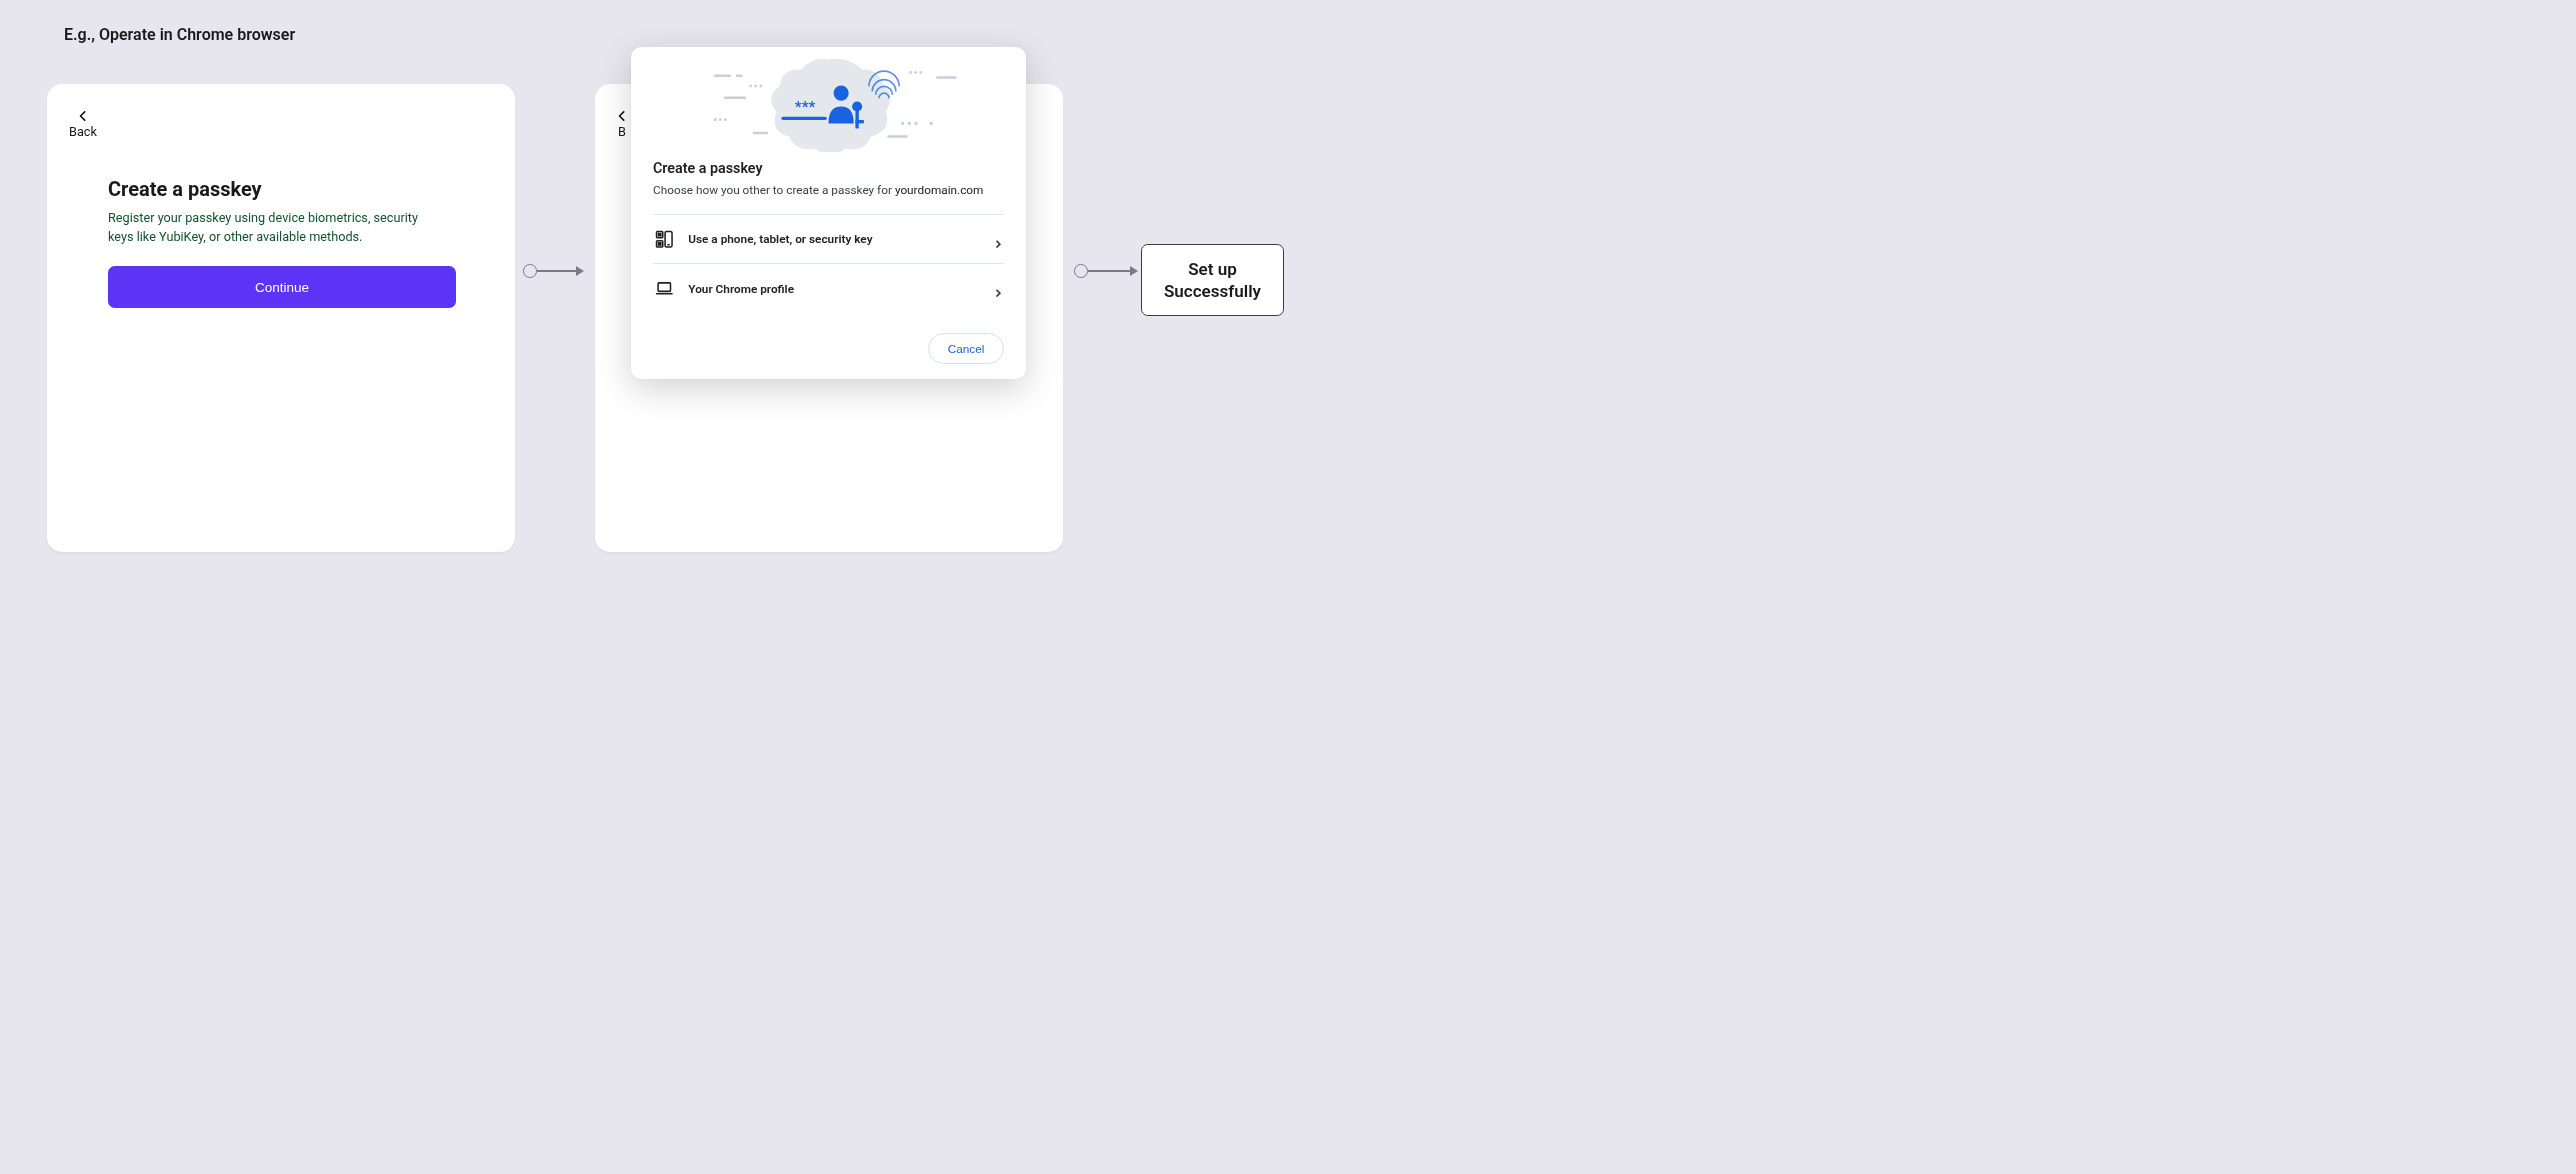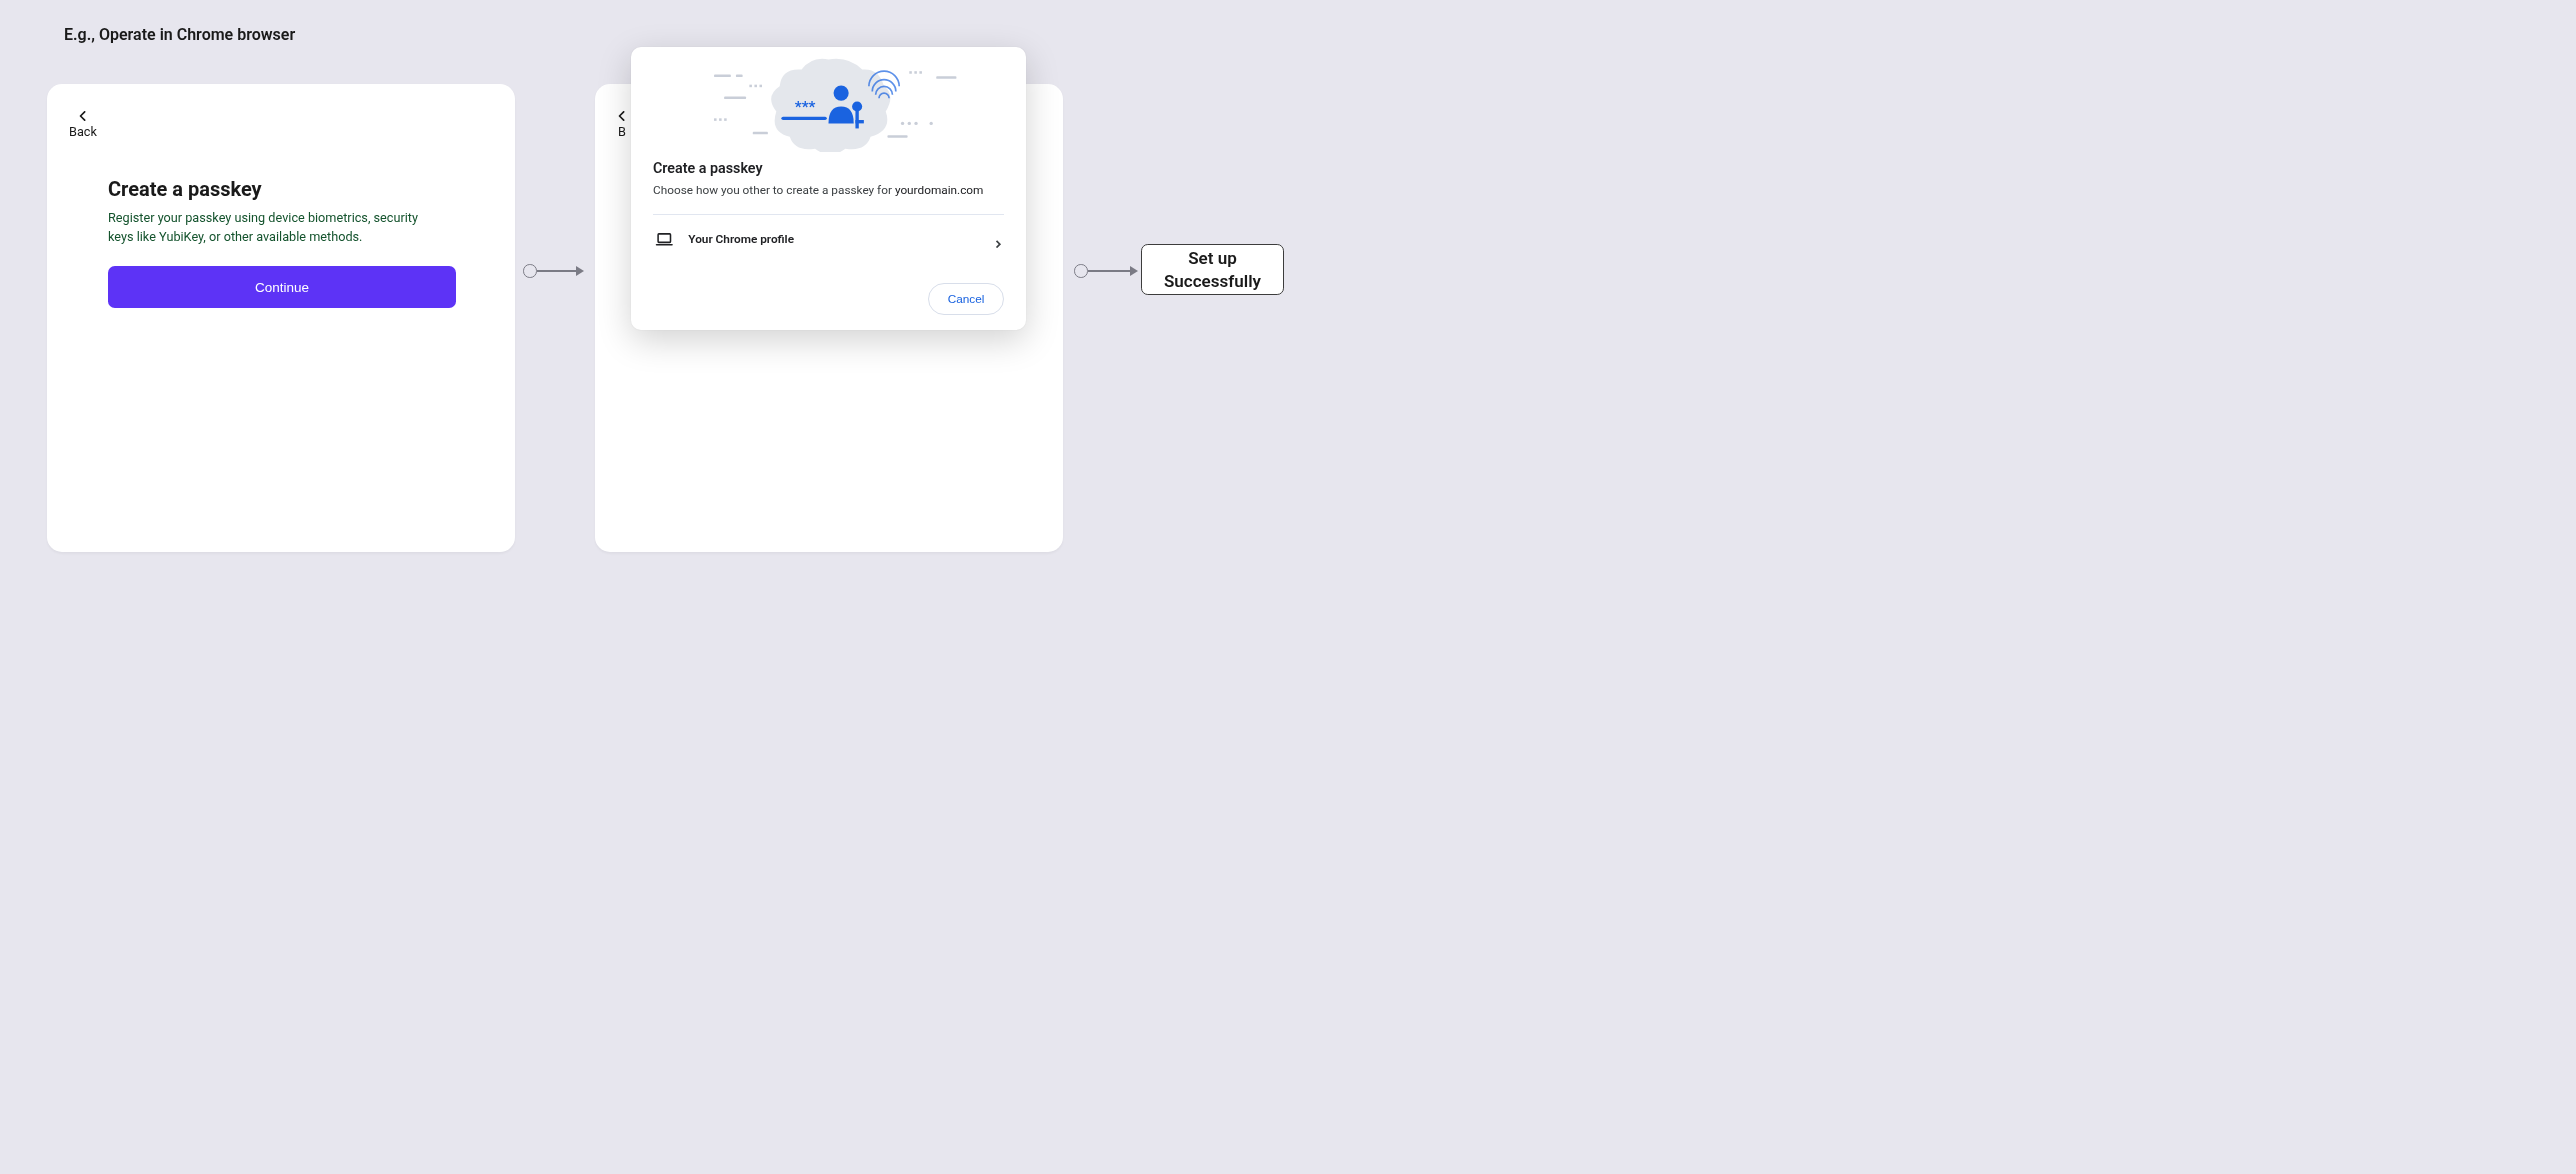--- a/index.html
+++ b/index.html
@@ -127,21 +127,21 @@
   .flow-arrow .head {
     width: 0; height: 0; border-style: solid;
     border-width: 5.9px 0 5.9px 8.4px;
     border-color: transparent transparent transparent #7b7b85;
   }
 
   
   .success-box {
     position: absolute;
     left: 1141px; top: 244px;
-    width: 143px; height: 51px;
+    width: 143px; height: 72px;
     border: 1.7px solid #3c3c3c;
     border-radius: 6.8px;
     background: #fff;
     display:flex; align-items:center; justify-content:center;
     text-align:center;
     font-size: 17px; font-weight: 600; line-height:1.3;
     padding: 0 8.4px;
   }
 </style>
 </head>
@@ -231,20 +231,40 @@
       </g>
     </svg>
   </div>
 
   <div class="body">
     <h2>Create a passkey</h2>
     <p class="sub">
       <span>Choose how you other to create a passkey for </span><span class="domain">yourdomain.com</span>
     </p>
 
+    <div class="opt">
+      <div class="left">
+        <span class="ico">
+          <svg viewBox="0 0 24 24" width="18.6" height="18.6" fill="none" stroke="#202124" stroke-width="2">
+            <rect x="2" y="2" width="8" height="8" rx="1"></rect>
+            <rect x="4.5" y="4.5" width="3" height="3" fill="#202124"></rect>
+            <rect x="2" y="14" width="8" height="8" rx="1"></rect>
+            <rect x="4.5" y="16.5" width="3" height="3" fill="#202124"></rect>
+            <rect x="13" y="2" width="9" height="20" rx="2"></rect>
+            <line x1="16" y1="19" x2="19" y2="19"></line>
+          </svg>
+        </span>
+        <span class="label">Use a phone, tablet, or security key</span>
+      </div>
+      <span class="chev-r">
+        <svg viewBox="0 0 10 10" width="8.4" height="8.4">
+            <path d="M3 1 L7 5 L3 9" fill="none" stroke="#3c4043" stroke-width="2"></path>
+          </svg>
+      </span>
+    </div>
 
     <div class="opt">
       <div class="left">
         <span class="ico">
           <svg viewBox="0 0 24 24" width="18.6" height="18.6" fill="none" stroke="#202124" stroke-width="2">
             <rect x="4" y="5" width="16" height="11" rx="1"></rect>
             <path d="M2 19 h20" stroke-linecap="round"></path>
           </svg>
         </span>
         <span class="label">Your Chrome profile</span>

